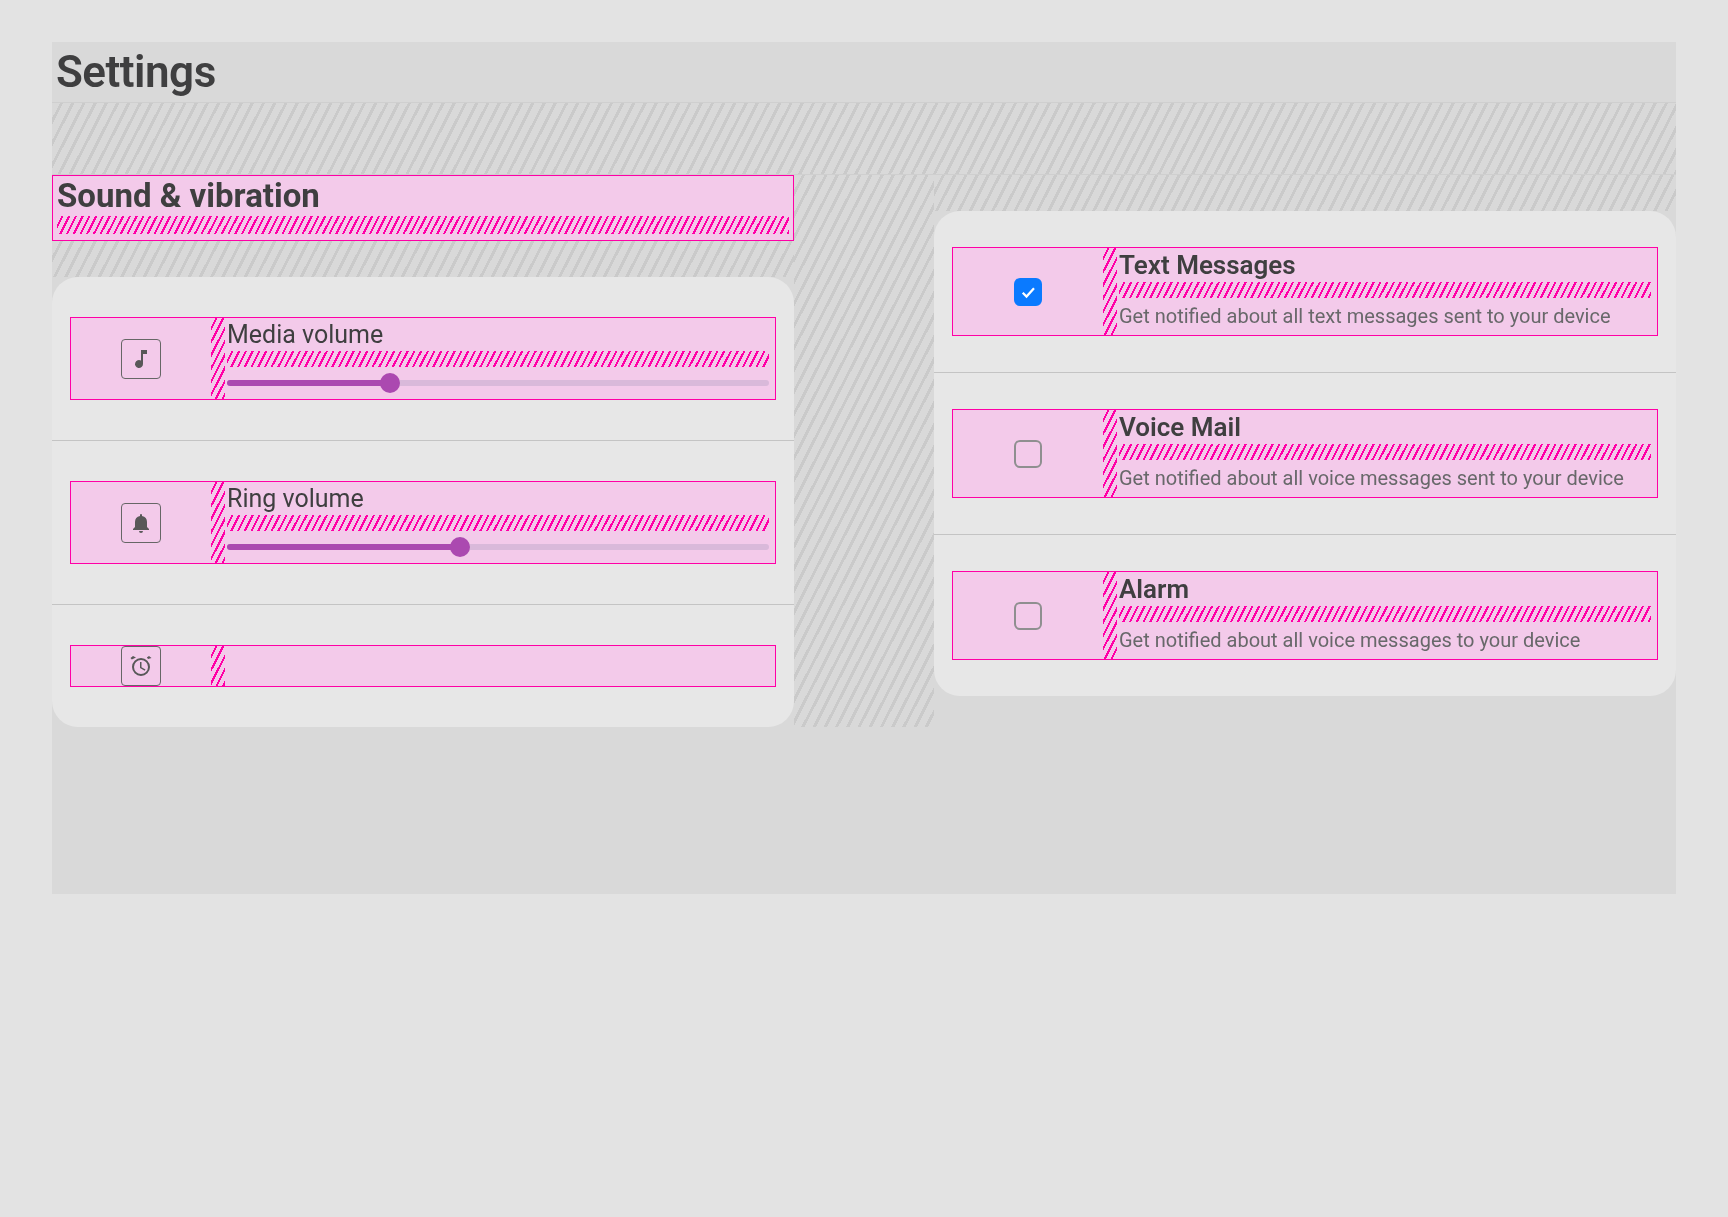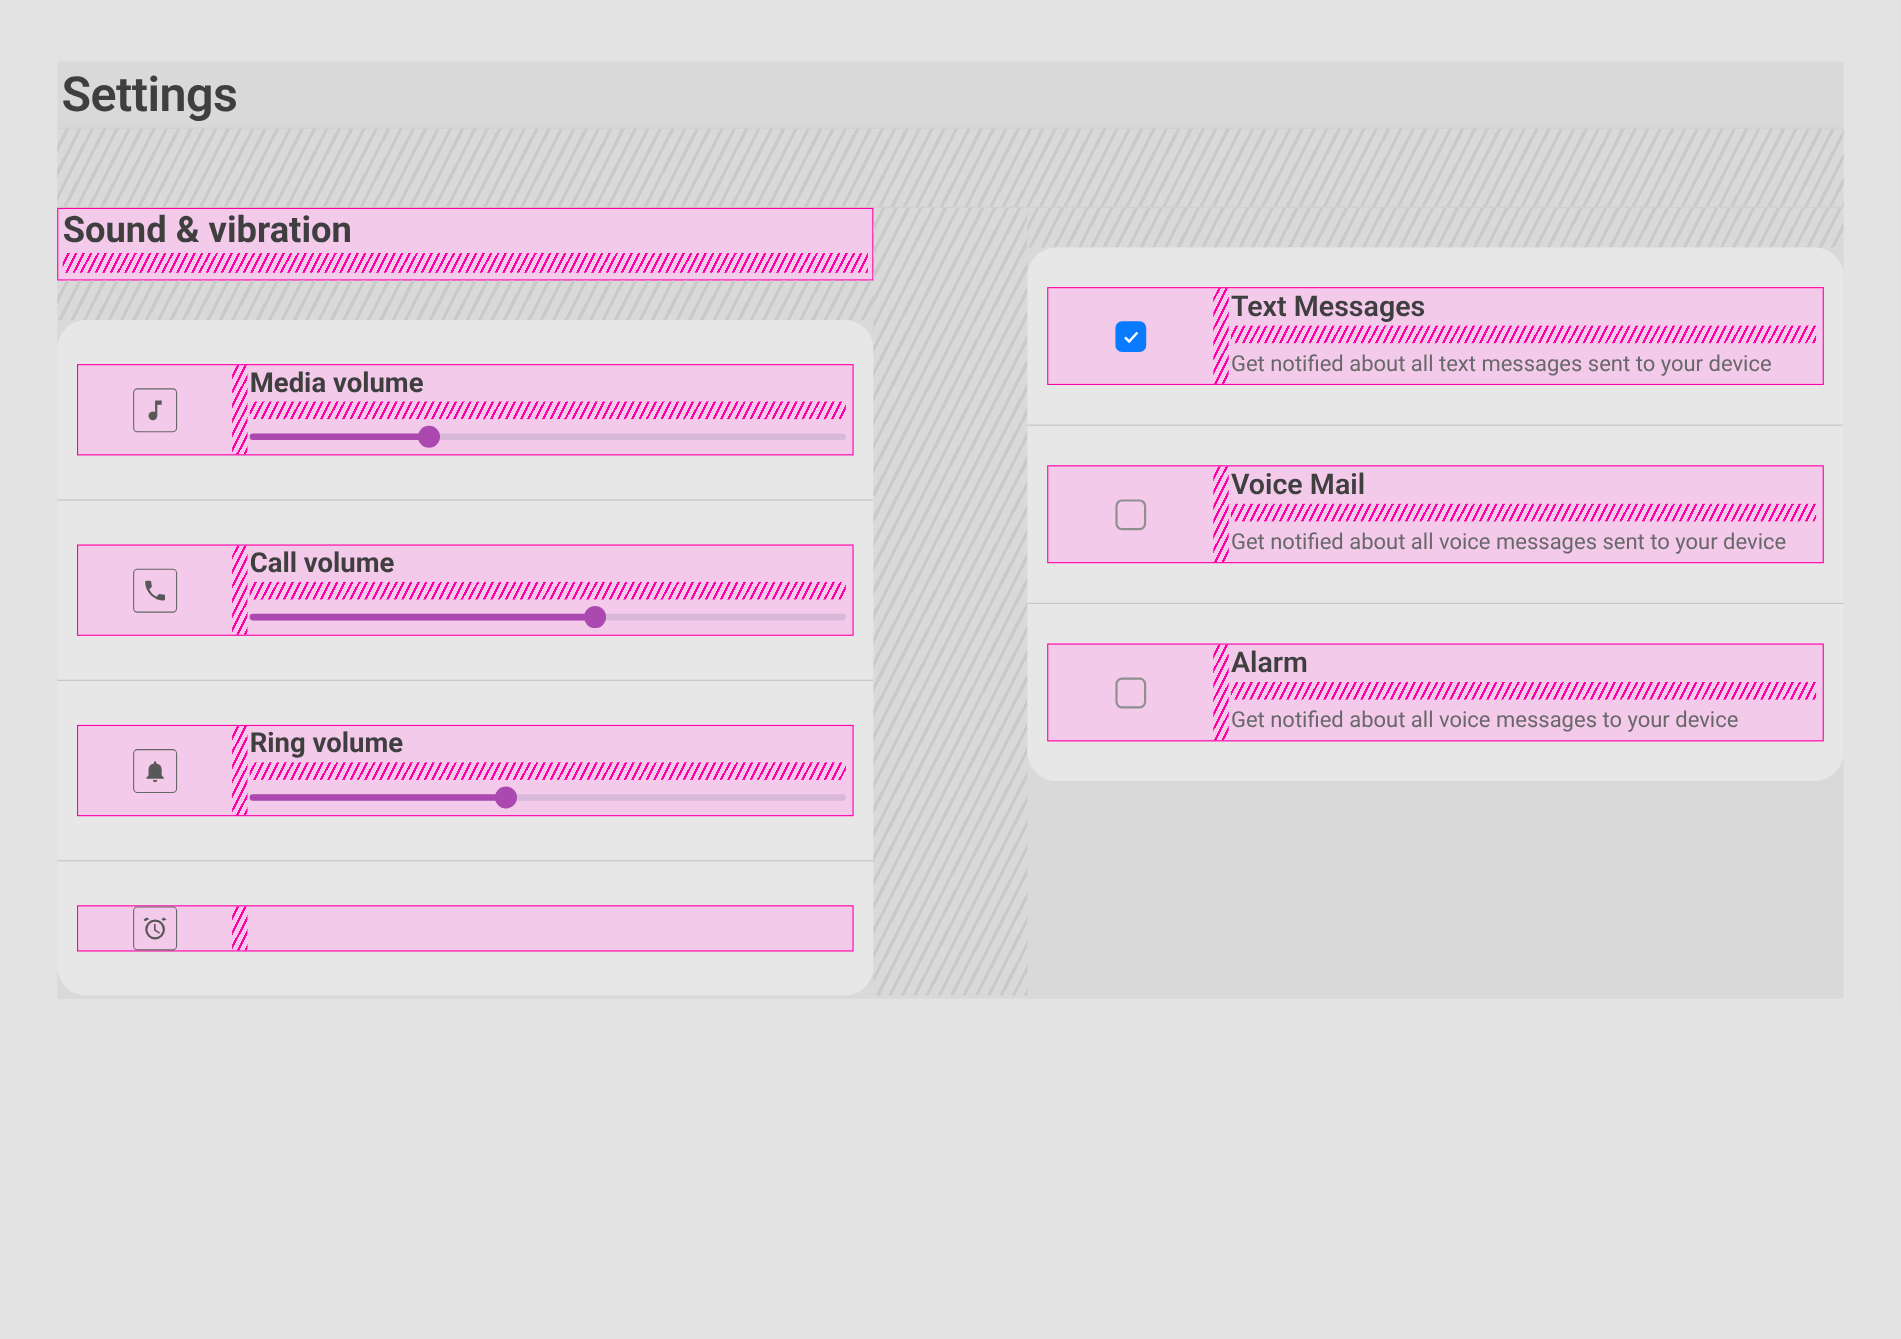--- a/index.html
+++ b/index.html
@@ -10,42 +10,42 @@
       --sub:#68686a;
       --hi-bg:#f3caea;
       --hi-border:#ff00a6;
       --hatch:#cacaca;
       --slider-track:#d9b9da;
       --slider-fill:#ab49b0;
       --row-border:#c4c4c4;
     }
     *{box-sizing:border-box;font-family:-apple-system,BlinkMacSystemFont,"Segoe UI",Roboto,Helvetica,Arial,sans-serif;}
     body{margin:0;background:var(--bg);width:1728px;height:1217px;}
-    .canvas{position:absolute;left:52px;top:56px;width:1624px;height:852px;background:var(--canvas);}
+    .canvas{position:absolute;left:52px;top:42px;width:1624px;height:852px;background:var(--canvas);}
     .hatch{background-image:repeating-linear-gradient(117deg,transparent 0 7px,var(--hatch) 7px 10px);}
     .hatch-m{background-image:repeating-linear-gradient(117deg,transparent 0 4px,var(--hi-border) 4px 6px);}
     .title-wrap{height:61px;border-bottom:1px solid #cfcfcf;display:flex;align-items:center;padding:0 4px;}
     .title{font-size:44px;font-weight:600;color:var(--txt);letter-spacing:-.5px;}
     .spacer1{height:72px;border-bottom:1px solid #cfcfcf;}
     .cols{display:flex;gap:0;}
     .col{width:calc(50% - 70px);}
     .gap{width:140px;}
     .section-header{background:var(--hi-bg);border:1px solid var(--hi-border);padding:2px 4px 4px 4px;}
     .section-title{font-size:33px;font-weight:700;color:var(--txt);line-height:1.1;}
     .m-strip{height:18px;margin:2px 0 2px 0;}
     .section-sub{font-size:21px;color:var(--sub);}
     .below-header{height:36px;}
     .card{background:var(--card);border-radius:26px;overflow:hidden;}
     .row{display:flex;align-items:center;border-bottom:1px solid var(--row-border);}
     .row:last-child{border-bottom:none;}
     .row-inner{display:flex;align-items:center;width:100%;background:var(--hi-bg);border:1px solid var(--hi-border);margin:40px 18px;padding:0;}
     .icon-col{width:140px;display:flex;align-items:center;justify-content:center;align-self:stretch;}
     .m-vert{width:14px;align-self:stretch;}
     .body-col{flex:1;padding:2px 6px 6px 2px;}
-    .row-title{font-size:25px;color:var(--txt);font-weight:700;}
+    .row-title{font-size:25px;color:var(--txt);font-weight:400;}
     .m-thin{height:16px;margin:2px 0 6px 0;}
     .icon-btn{width:40px;height:40px;border:1px solid #666;border-radius:4px;display:flex;align-items:center;justify-content:center;background:transparent;}
     .icon-btn svg{width:24px;height:24px;fill:#585858;}
     .slider-wrap{display:flex;align-items:center;height:20px;}
     .sl-track{position:relative;flex:1;height:6px;border-radius:4px;background:var(--slider-track);}
     .sl-fill{position:absolute;left:0;top:0;height:100%;border-radius:4px;background:var(--slider-fill);}
     .sl-thumb{position:absolute;top:50%;width:20px;height:20px;border-radius:50%;background:var(--slider-fill);transform:translate(-50%,-50%);}
     .chk{width:28px;height:28px;border:2px solid #8f8f90;border-radius:6px;display:flex;align-items:center;justify-content:center;background:transparent;}
     .chk.checked{background:#0a7aff;border-color:#0a7aff;}
     .chk svg{width:18px;height:18px;fill:none;stroke:#fff;stroke-width:3;}
@@ -83,42 +83,20 @@
                 </div>
     </div>
     <div class="m-vert hatch-m"></div>
     <div class="body-col">
       <div class="row-title">Media volume</div>
       <div class="m-thin hatch-m"></div>
       <div class="slider-wrap">
         <div class="sl-track">
           <div class="sl-fill" style="width:30%"></div>
           <div class="sl-thumb" style="left:30%"></div>
-        </div>
-      </div>
-    </div>
-  </div>
-          </div>
-          <div class="row">
-  <div class="row-inner">
-    <div class="icon-col">
-      <div class="icon-btn">
-                  <svg viewBox="0 0 24 24">
-                    <path d="M6.6 10.8a15.1 15.1 0 0 0 6.6 6.6l2.2-2.2a1 1 0 0 1 1-.25 11.4 11.4 0 0 0 3.6.58 1 1 0 0 1 1 1V20a1 1 0 0 1-1 1A17 17 0 0 1 3 4a1 1 0 0 1 1-1h3.5a1 1 0 0 1 1 1 11.4 11.4 0 0 0 .58 3.6 1 1 0 0 1-.25 1z"></path>
-                  </svg>
-                </div>
-    </div>
-    <div class="m-vert hatch-m"></div>
-    <div class="body-col">
-      <div class="row-title">Call volume</div>
-      <div class="m-thin hatch-m"></div>
-      <div class="slider-wrap">
-        <div class="sl-track">
-          <div class="sl-fill" style="width:58%"></div>
-          <div class="sl-thumb" style="left:58%"></div>
         </div>
       </div>
     </div>
   </div>
           </div>
           <div class="row">
   <div class="row-inner">
     <div class="icon-col">
       <div class="icon-btn">
                   <svg viewBox="0 0 24 24">

